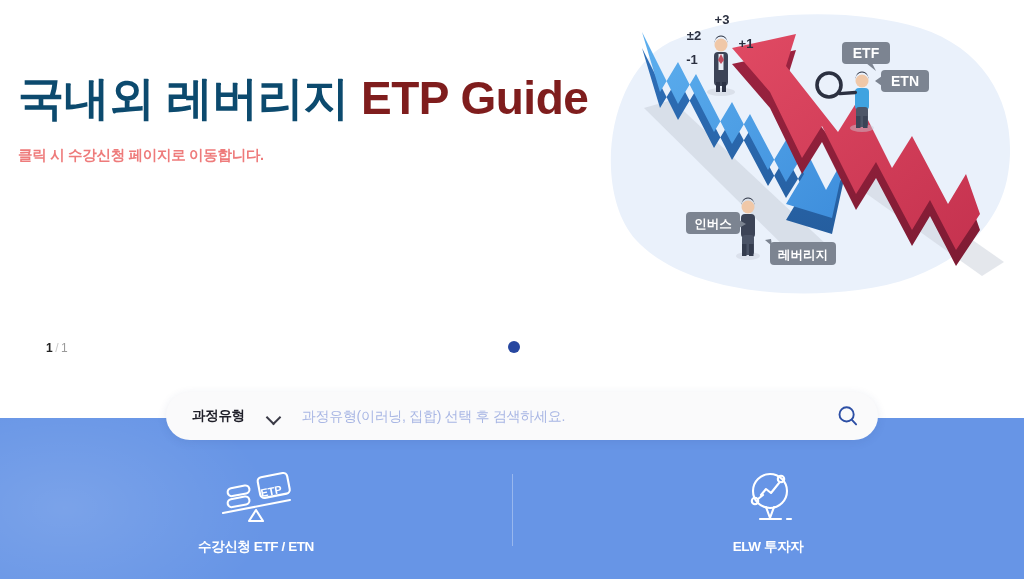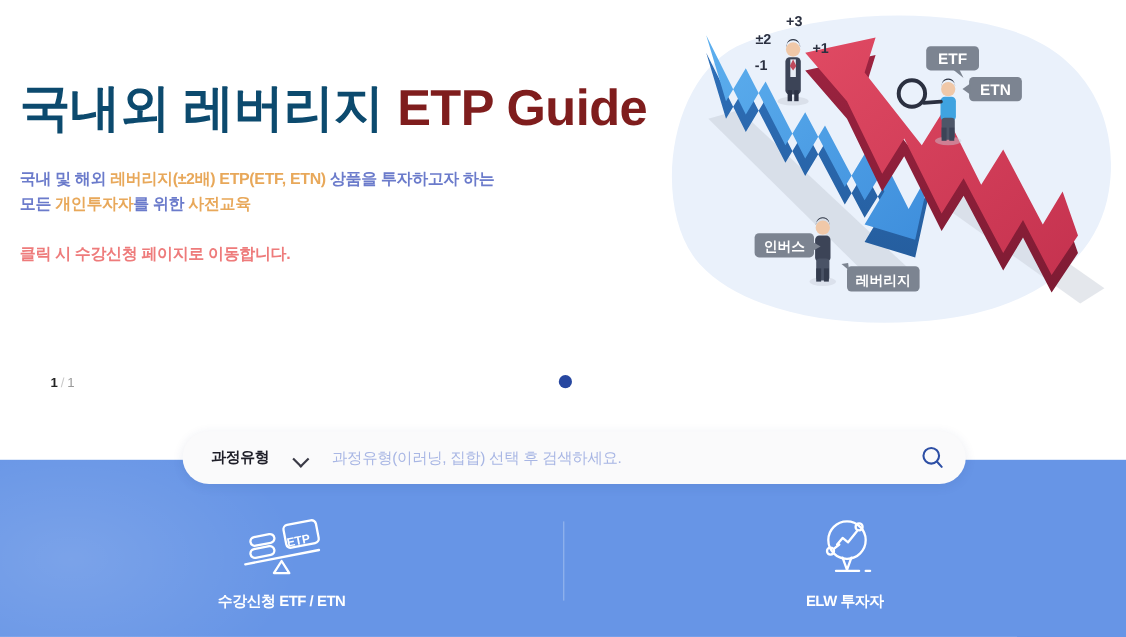--- a/index.html
+++ b/index.html
@@ -237,24 +237,20 @@
 <div id="page">
 
   <section class="hero">
 
     <div class="hero-text">
       <h1 class="hero-title">
         <span class="t-gold">국내외 레버리지</span>
         <span class="t-blue">ETP Guide</span>
       </h1>
 
-      <p class="hero-sub">
-        <span>국내 및 해외 </span><span class="s-gold">레버리지(±2배) ETP(ETF, ETN)</span><span> 상품을 투자하고자 하는</span><br>
-        <span>모든 </span><span class="s-gold">개인투자자</span><span>를 위한 </span><span class="s-gold">사전교육</span>
-      </p>
 
       <p class="hero-note">클릭 시 수강신청 페이지로 이동합니다.</p>
     </div>
 
     <div class="hero-illustration">
       <svg viewBox="0 0 424 300" xmlns="http://www.w3.org/2000/svg">
         <defs>
           <linearGradient id="blueGrad" x1="0" y1="0" x2="1" y2="1">
             <stop offset="0%" stop-color="#5DAFEE"></stop>
             <stop offset="100%" stop-color="#3E8EDC"></stop>

